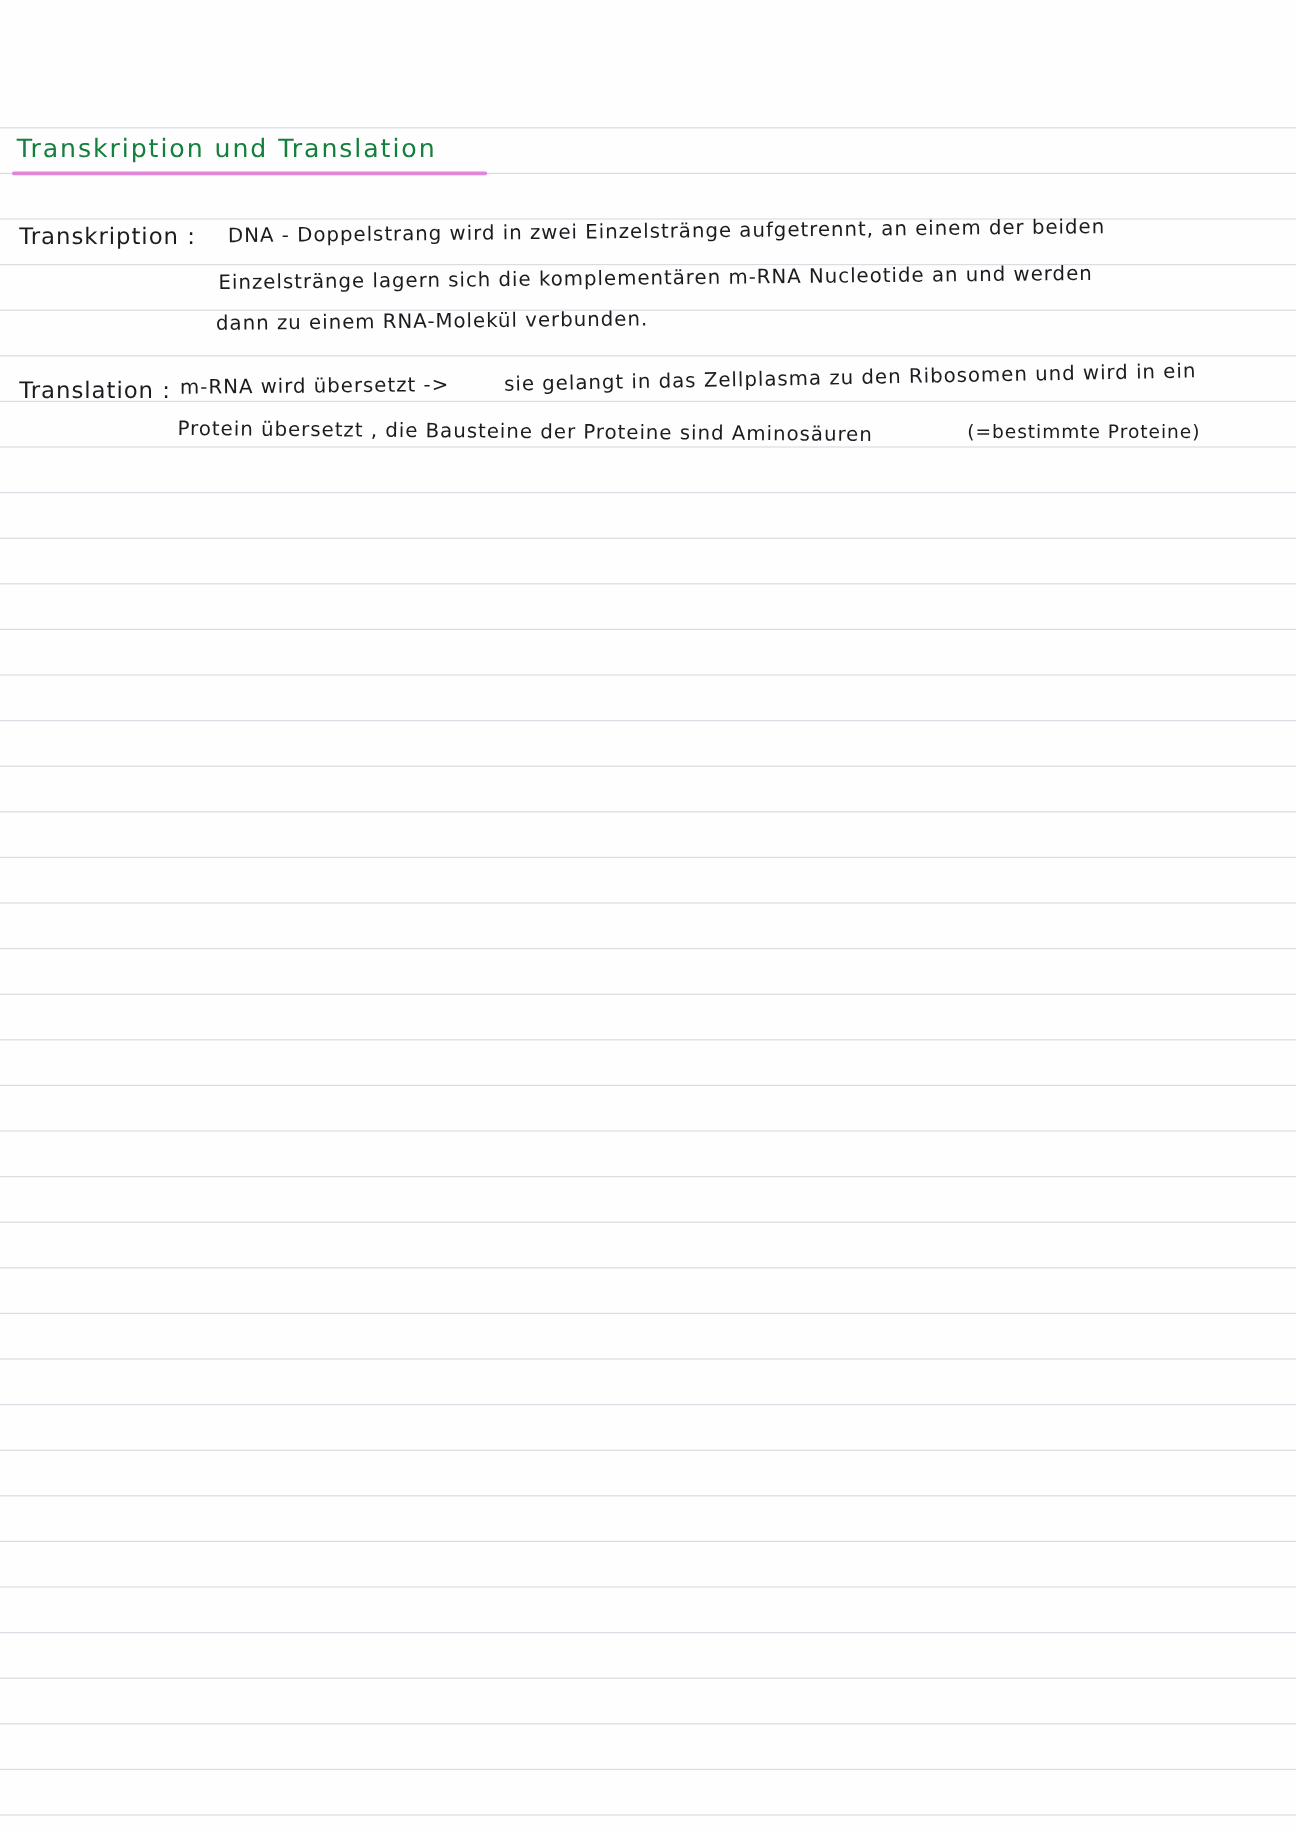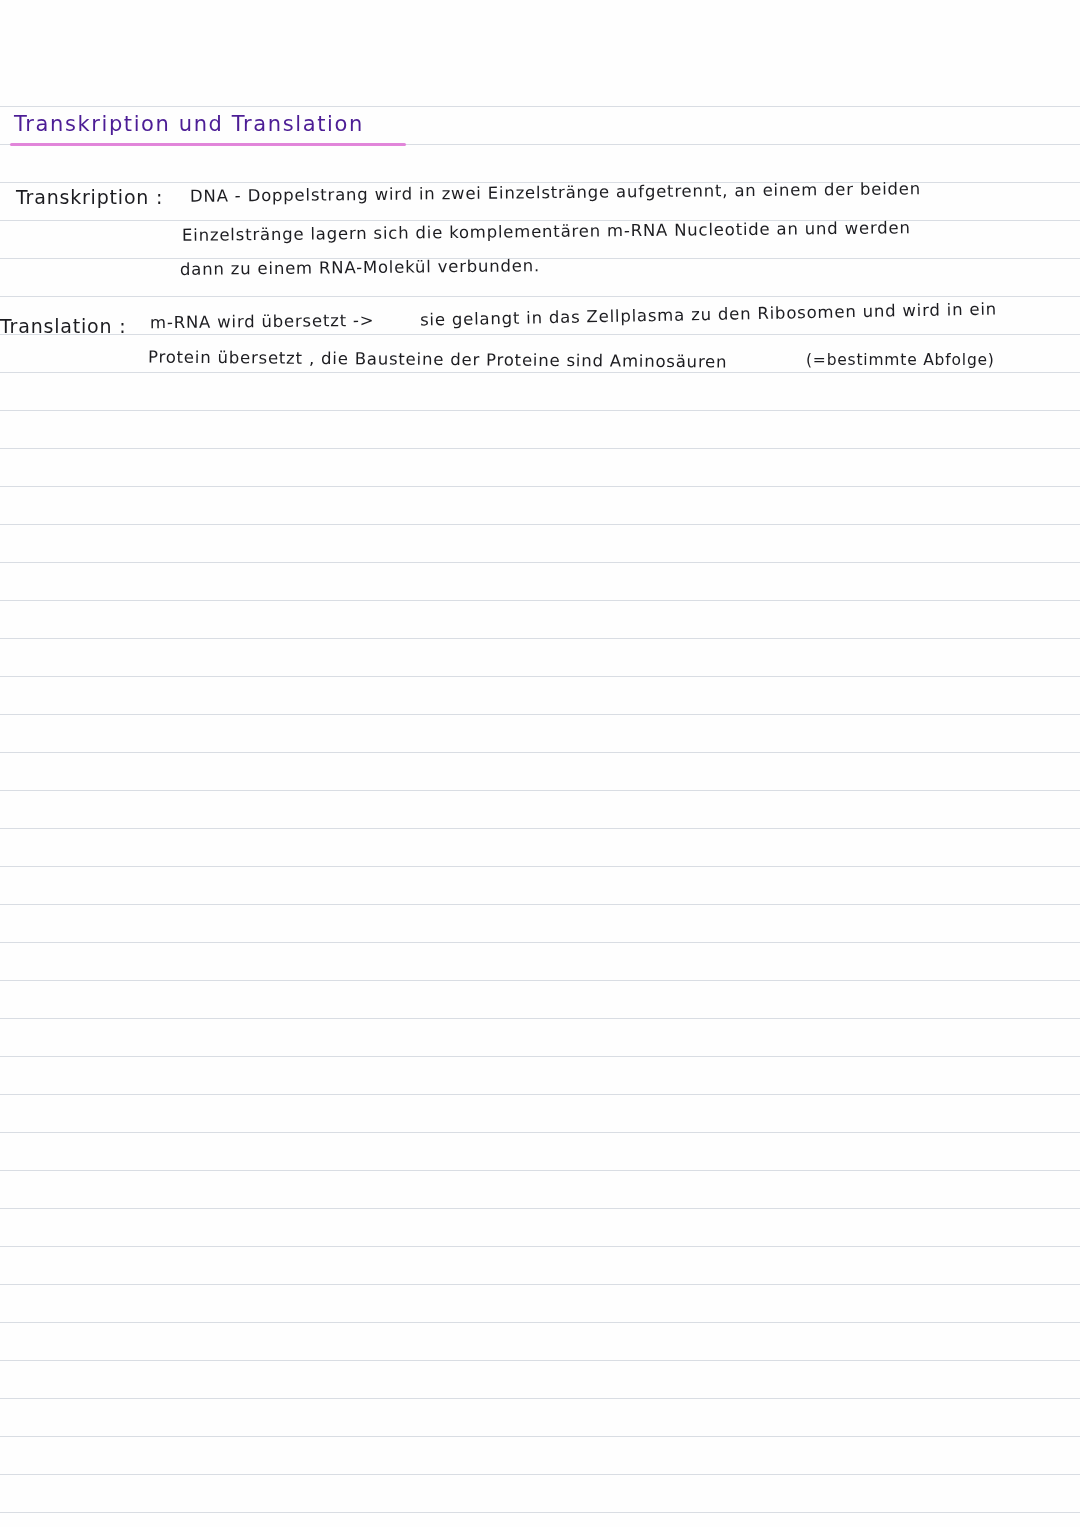--- a/index.html
+++ b/index.html
@@ -40,21 +40,21 @@
     letter-spacing: 0.6px;
     white-space: nowrap;
   }
 
   .title {
     position: absolute;
     left: 14px;
     top: 112px;
     font-size: 21px;
     letter-spacing: 1.6px;
-    color: #4c1d95;
+    color: #15803d;
   }
   .title-underline {
     position: absolute;
     left: 10px;
     top: 143px;
     width: 396px;
     height: 3px;
     background: #e07fd8;
     border-radius: 2px;
     opacity: 0.95;
@@ -66,21 +66,21 @@
     letter-spacing: 0.8px;
   }
 
   
   .t1-label { left: 16px; top: 186px; }
   .t1-l1 { left: 190px; top: 183px; font-size: 16.5px; }
   .t1-l2 { left: 182px; top: 222px; font-size: 16.5px; }
   .t1-l3 { left: 180px; top: 258px; font-size: 16.5px; }
 
   
-  .t2-label { left: 0; top: 315px; }
+  .t2-label { left: 16px; top: 315px; }
   .t2-l1 { left: 150px; top: 312px; font-size: 16.5px; }
   .t2-l1b { left: 420px; top: 305px; font-size: 16.5px; transform: rotate(-1.2deg); }
   .t2-l2 { left: 148px; top: 350px; font-size: 16.5px; }
   .t2-l2b { left: 806px; top: 351px; font-size: 15px; }
   .small { font-size: 15.5px; }
 
   .slant-a { transform: rotate(-0.6deg); }
   .slant-b { transform: rotate(-1.1deg); }
   .slant-c { transform: rotate(0.5deg); }
 </style>
@@ -137,16 +137,16 @@
 
     <div class="hw lbl t1-label">Transkription :</div>
     <div class="hw lbl t1-l1 slant-a">DNA - Doppelstrang wird in zwei Einzelstränge aufgetrennt, an einem der beiden</div>
     <div class="hw lbl t1-l2 slant-a">Einzelstränge lagern sich die komplementären m-RNA Nucleotide an und werden</div>
     <div class="hw lbl t1-l3 slant-a">dann zu einem RNA-Molekül verbunden.</div>
 
     <div class="hw lbl t2-label">Translation :</div>
     <div class="hw lbl t2-l1 slant-a">m-RNA wird übersetzt -&gt;</div>
     <div class="hw lbl t2-l1b slant-b">sie gelangt in das Zellplasma zu den Ribosomen und wird in ein</div>
     <div class="hw lbl t2-l2 slant-c">Protein übersetzt , die Bausteine der Proteine sind Aminosäuren</div>
-    <div class="hw lbl t2-l2b small">(=bestimmte Abfolge)</div>
+    <div class="hw lbl t2-l2b small">(=bestimmte Proteine)</div>
 
   </div>
 </div>
 
 </body></html>

